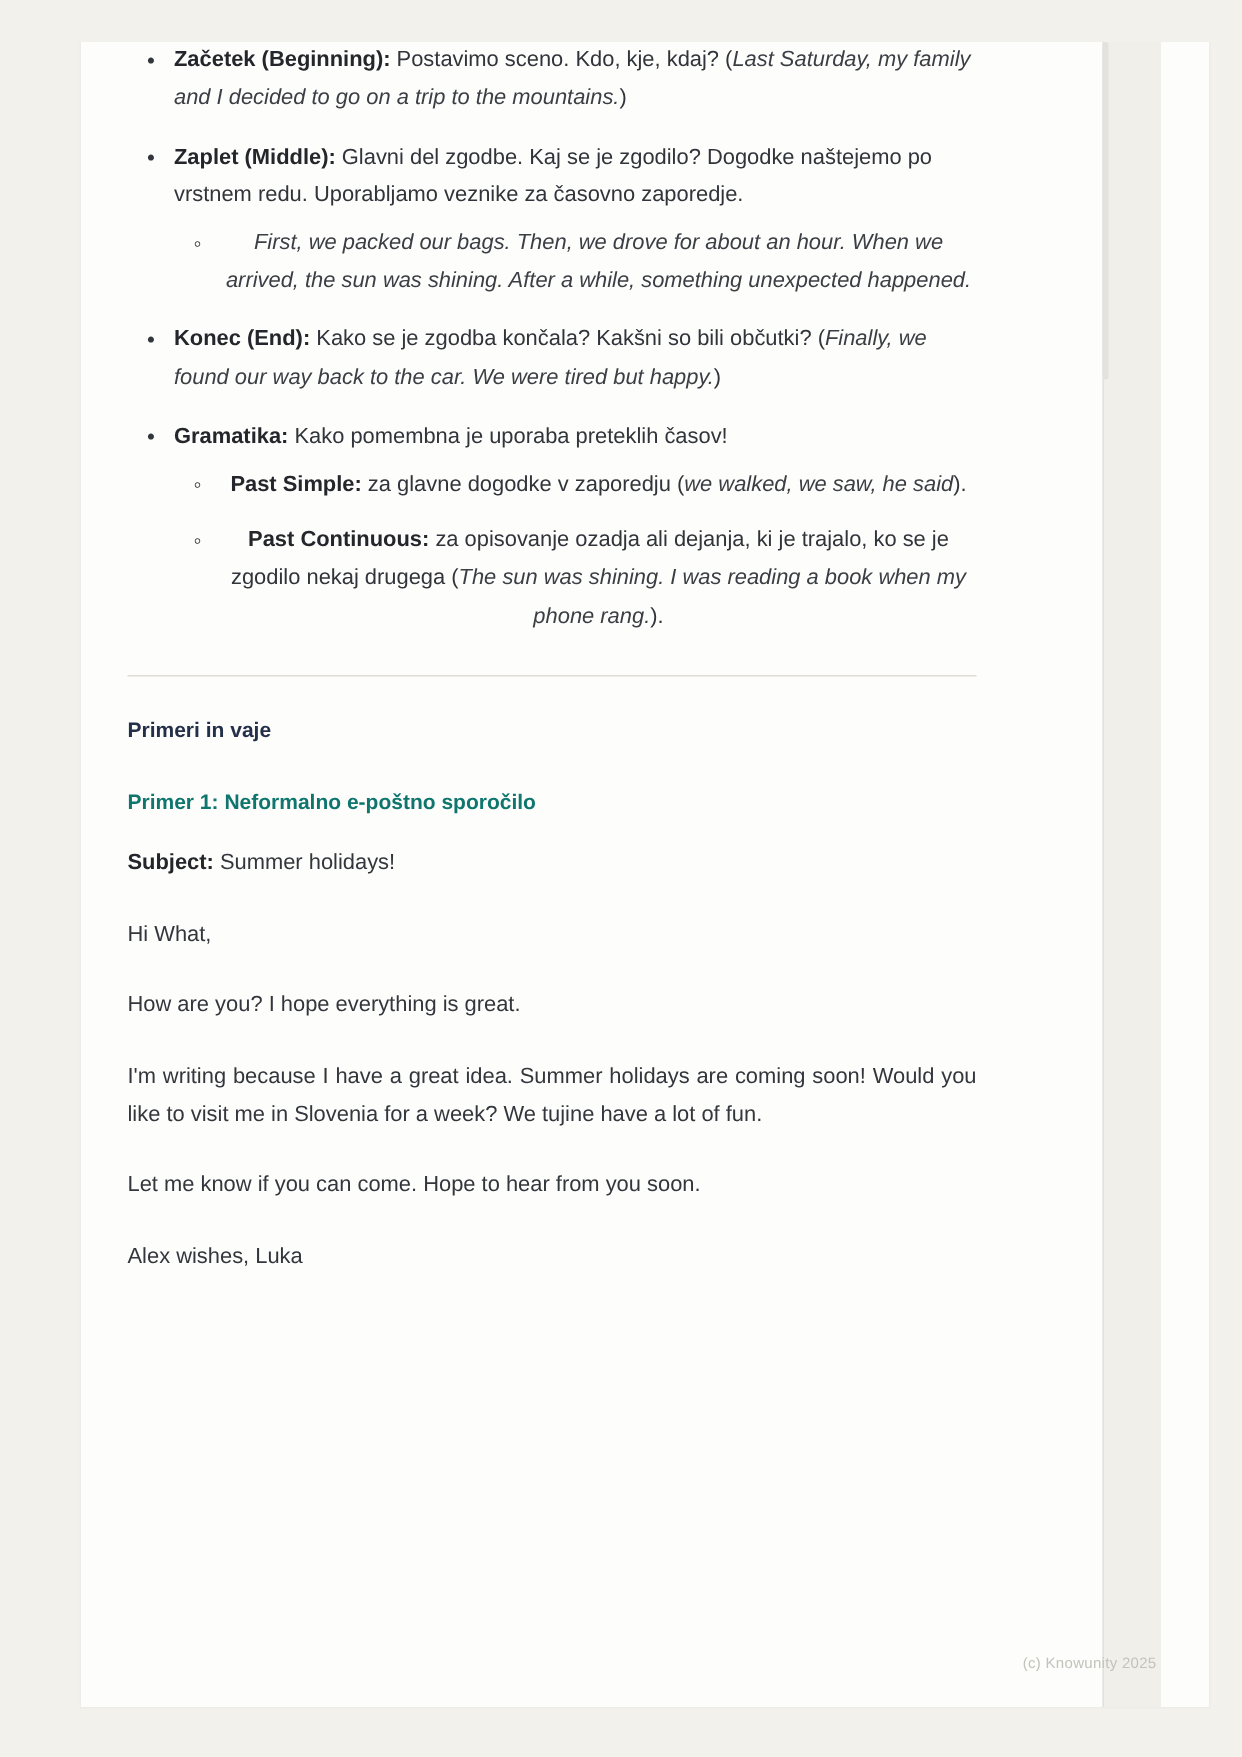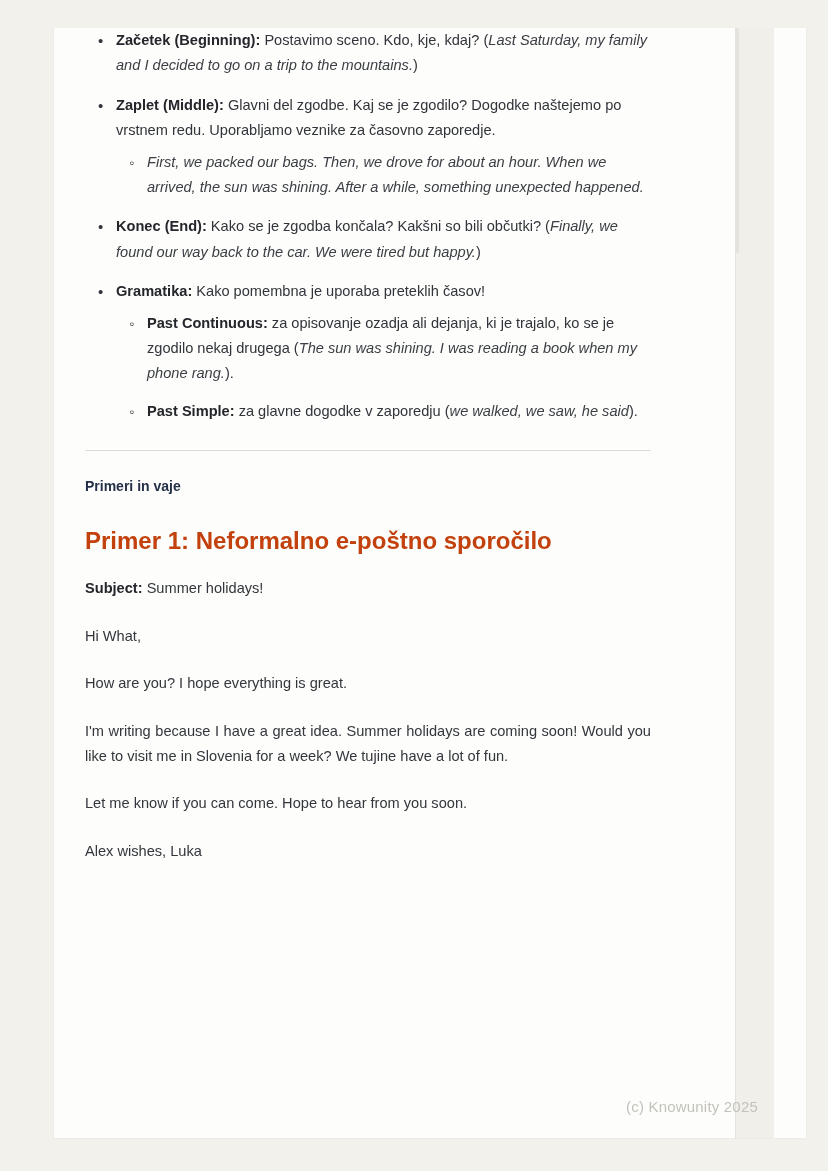--- a/index.html
+++ b/index.html
@@ -75,20 +75,21 @@
     font-size: 15px;
   }
   ul.level2 {
     margin: 6px 0 6px 0;
     padding-left: 31px;
     list-style: none;
   }
   ul.level2 > li {
     position: relative;
     margin-bottom: 12px;
+    text-align: center;
   }
   ul.level2 > li::before {
     content: "◦";
     position: absolute;
     left: -18px;
     top: 0;
     color: #33363c;
     font-size: 15px;
   }
   b, strong { font-weight: bold; color: #24262b; }
@@ -99,31 +100,31 @@
     margin: 26px 0 26px 0;
   }
   h2 {
     font-size: 14px;
     font-weight: bold;
     color: #243049;
     margin: 0 0 20px 0;
     line-height: 1.3;
   }
   h3 {
-    font-size: 24px;
+    font-size: 14px;
     font-weight: bold;
-    color: #c2410c;
+    color: #0f766e;
     margin: 30px 0 20px 0;
     line-height: 1.3;
   }
   .watermark {
     position: absolute;
-    right: 54px;
+    right: 41px;
     bottom: 56px;
-    font-size: 15px;
+    font-size: 10px;
     color: #c3c2bb;
     letter-spacing: 0.2px;
   }
   .top-fade {
     position: absolute;
     left: 0; top: 0; width: 828px; height: 28px;
     background: #f2f1ec;
   }
 </style>
 </head>
@@ -152,24 +153,24 @@
       <li>
         <b>Konec (End):</b><span> Kako se je zgodba končala? Kakšni so bili občutki? (</span><i>Finally, we found our way back to the car. We were tired but happy.</i><span>)</span>
       </li>
     </ul>
 
     <ul class="level1">
       <li>
         <b>Gramatika:</b><span> Kako pomembna je uporaba preteklih časov!</span>
         <ul class="level2">
           <li>
-            <b>Past Continuous:</b><span> za opisovanje ozadja ali dejanja, ki je trajalo, ko se je zgodilo nekaj drugega (</span><i>The sun was shining. I was reading a book when my phone rang.</i><span>).</span>
+            <b>Past Simple:</b><span> za glavne dogodke v zaporedju (</span><i>we walked, we saw, he said</i><span>).</span>
           </li>
           <li>
-            <b>Past Simple:</b><span> za glavne dogodke v zaporedju (</span><i>we walked, we saw, he said</i><span>).</span>
+            <b>Past Continuous:</b><span> za opisovanje ozadja ali dejanja, ki je trajalo, ko se je zgodilo nekaj drugega (</span><i>The sun was shining. I was reading a book when my phone rang.</i><span>).</span>
           </li>
         </ul>
       </li>
     </ul>
 
     <hr class="divider">
 
     <h2>Primeri in vaje</h2>
 
     <h3>Primer 1: Neformalno e-poštno sporočilo</h3>

